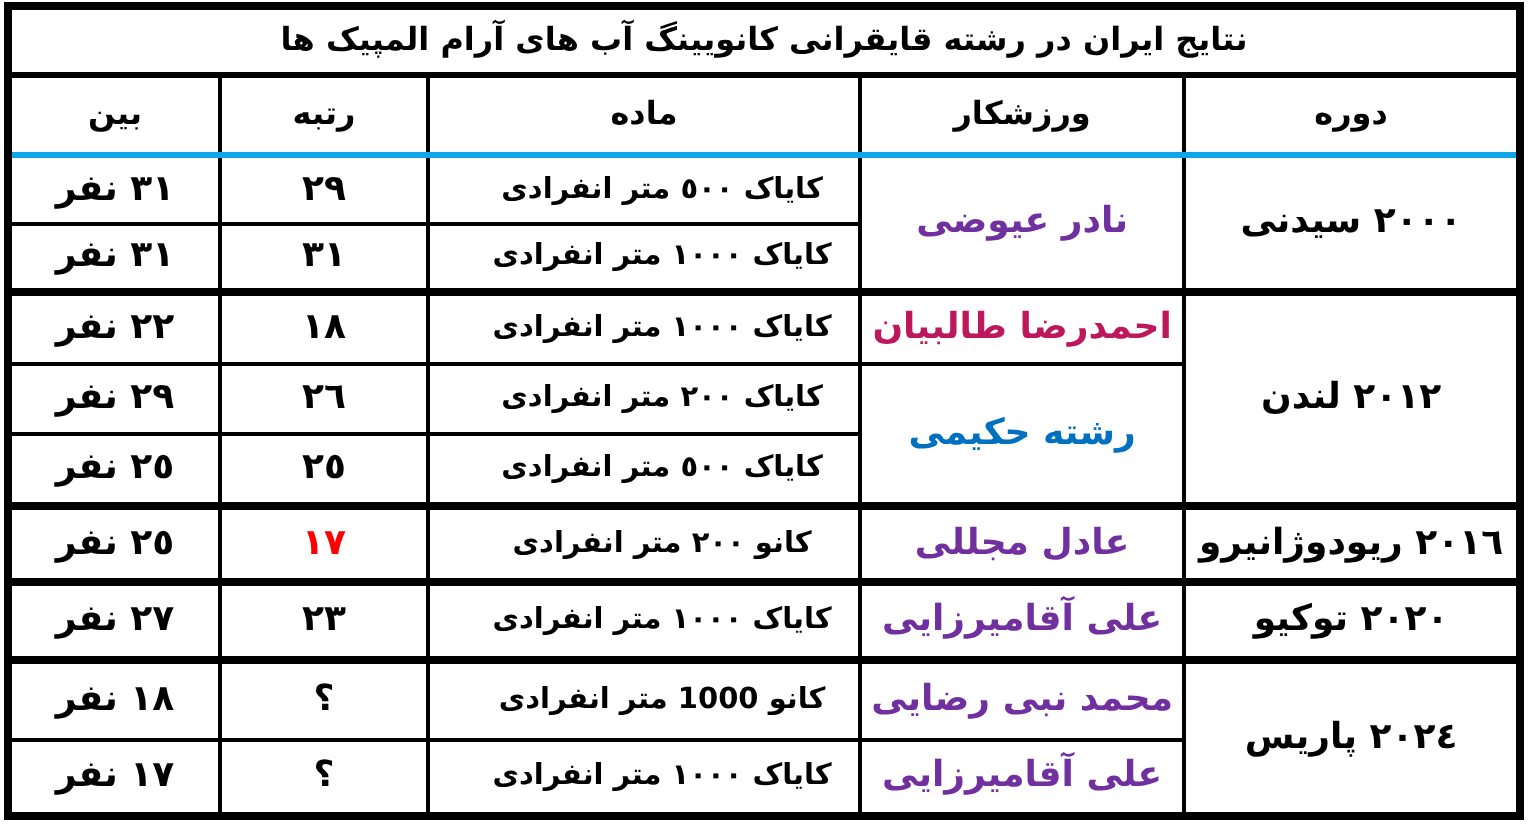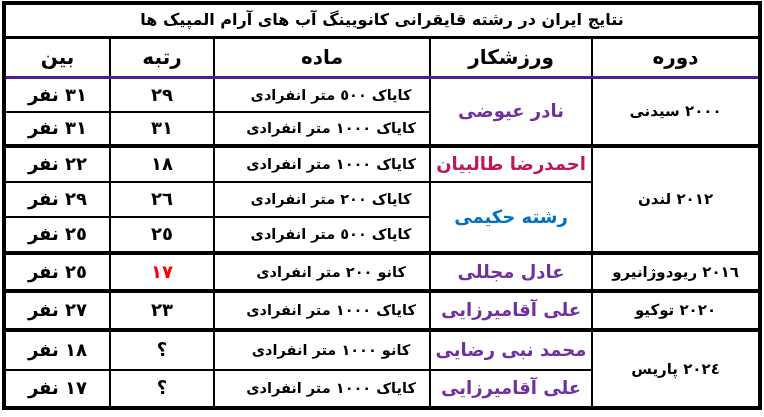--- a/index.html
+++ b/index.html
@@ -6,25 +6,25 @@
   body{width:764px;height:417px;overflow:hidden;
        font-family:"DejaVu Sans",sans-serif;}
   .wrap{box-sizing:border-box;width:764px;height:417px;padding:1px 2px;}
   table.results{border-collapse:collapse;table-layout:fixed;
     width:760px;height:345px;
     border:4px solid #000;
     font-weight:bold;color:#000;}
   td{border:2px solid #000;text-align:center;vertical-align:middle;
      padding:0 4px;font-size:18px;line-height:1.25;overflow:hidden;}
   .title-row td{font-size:16px;border-bottom:3px solid #000;}
-  .header-row td{font-size:20px;border-bottom:3px solid #4c1d95;}
+  .header-row td{font-size:16px;border-bottom:3px solid #0ea5e9;}
   tr.group-start td{border-top:4px solid #000;}
   td.among{direction:ltr;}
   td.event{font-size:14.5px;padding-left:22px;}
-  td.edition{font-size:15px;}
+  td.edition{font-size:18px;}
   col.c-edition{width:168px;}
   col.c-athlete{width:162px;}
   col.c-event{width:216px;}
   col.c-rank{width:104px;}
   col.c-among{width:106px;}
 </style>
 </head>
 <body>
 
 <div class="wrap">
@@ -94,21 +94,21 @@
     <td class="edition">٢٠٢٠ توکیو</td>
     <td style="color: rgb(112, 48, 160);">علی آقامیرزایی</td>
     <td class="event">کایاک ١٠٠٠ متر انفرادی</td>
     <td style="color: rgb(0, 0, 0);">٢٣</td>
     <td class="among">٢٧ نفر</td>
   </tr>
 
   <tr class="group-start" style="height:40px;">
     <td class="edition" rowspan="2">٢٠٢٤ پاریس</td>
     <td style="color: rgb(112, 48, 160);">محمد نبی رضایی</td>
-    <td class="event">کانو ١٠٠٠ متر انفرادی</td>
+    <td class="event">کانو 1000 متر انفرادی</td>
     <td style="color: rgb(0, 0, 0);">؟</td>
     <td class="among">١٨ نفر</td>
   </tr>
   <tr style="height:38px;">
     <td style="color: rgb(112, 48, 160);">علی آقامیرزایی</td>
     <td class="event">کایاک ١٠٠٠ متر انفرادی</td>
     <td style="color: rgb(0, 0, 0);">؟</td>
     <td class="among">١٧ نفر</td>
   </tr>
 </tbody>

